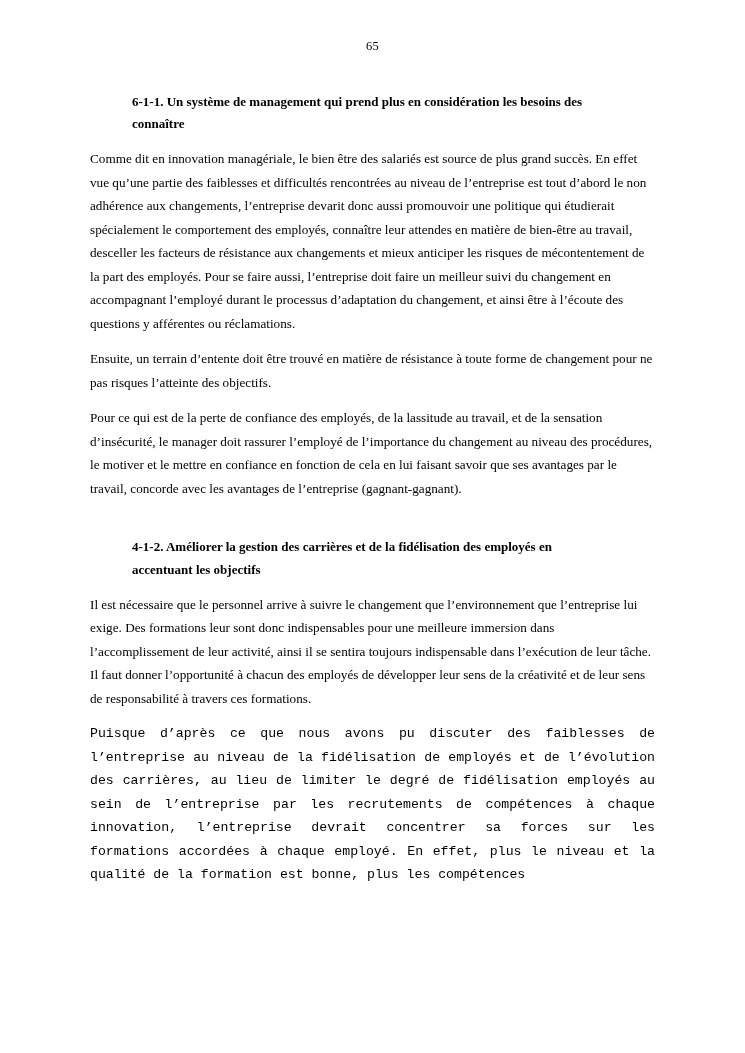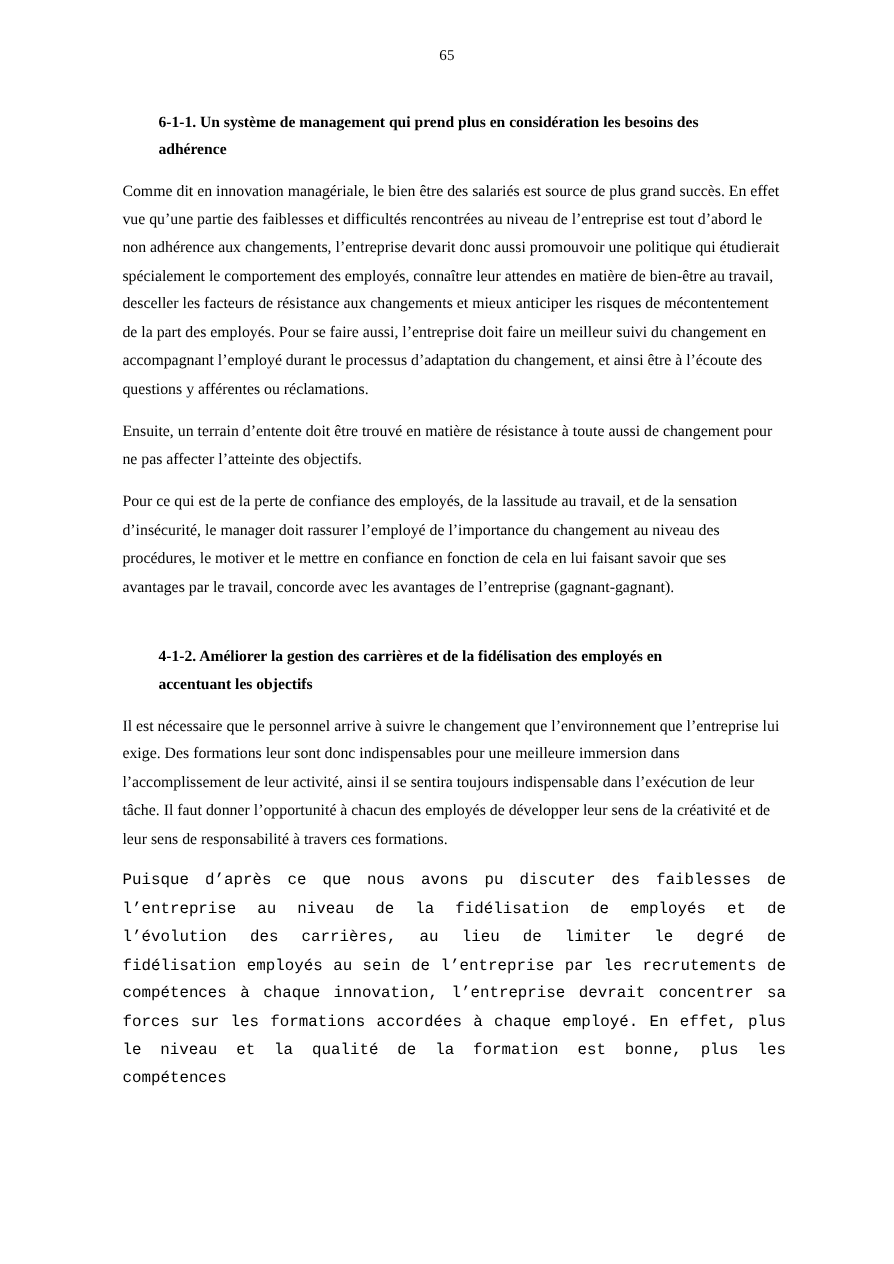--- a/index.html
+++ b/index.html
@@ -36,21 +36,21 @@
     margin: 0 0 12px 0;
     padding-left: 42px;
     text-indent: 0;
   }
   .heading .wrap-indent {
     display: block;
   }
   p.body-text {
     font-size: 13.2px;
     line-height: 1.78;
-    margin: 0 0 12px 12px;
+    margin: 0 0 12px 0;
     text-align: left;
   }
   p.justify {
     text-align: justify;
     font-family: Liberation Mono, monospace;
   }
   .gap-before {
     margin-top: 36px;
   }
   .last-para {
@@ -59,25 +59,25 @@
 </style>
 </head>
 <body>
 
 <div class="page">
 
   <div class="page-number">65</div>
 
   <div class="heading">
     <span>6-1-1. Un système de management qui prend plus en considération les besoins des</span>
-    <span class="wrap-indent">adhérence</span>
+    <span class="wrap-indent">connaître</span>
   </div>
 
   <p class="body-text">Comme dit en innovation managériale, le bien être des salariés est source de plus grand succès. En effet vue qu’une partie des faiblesses et difficultés rencontrées au niveau de l’entreprise est tout d’abord le non adhérence aux changements, l’entreprise devarit donc aussi promouvoir une politique qui étudierait spécialement le comportement des employés, connaître leur attendes en matière de bien-être au travail, desceller les facteurs de résistance aux changements et mieux anticiper les risques de mécontentement de la part des employés. Pour se faire aussi, l’entreprise doit faire un meilleur suivi du changement en accompagnant l’employé durant le processus d’adaptation du changement, et ainsi être à l’écoute des questions y afférentes ou réclamations.</p>
-  <p class="body-text">Ensuite, un terrain d’entente doit être trouvé en matière de résistance à toute aussi de changement pour ne pas affecter l’atteinte des objectifs.</p>
+  <p class="body-text">Ensuite, un terrain d’entente doit être trouvé en matière de résistance à toute forme de changement pour ne pas risques l’atteinte des objectifs.</p>
   <p class="body-text">Pour ce qui est de la perte de confiance des employés, de la lassitude au travail, et de la sensation d’insécurité, le manager doit rassurer l’employé de l’importance du changement au niveau des procédures, le motiver et le mettre en confiance en fonction de cela en lui faisant savoir que ses avantages par le travail, concorde avec les avantages de l’entreprise (gagnant-gagnant).</p>
 
   <div class="heading gap-before">
     <span>4-1-2. Améliorer la gestion des carrières et de la fidélisation des employés en</span>
     <span class="wrap-indent">accentuant les objectifs</span>
   </div>
 
   <p class="body-text">Il est nécessaire que le personnel arrive à suivre le changement que l’environnement que l’entreprise lui exige. Des formations leur sont donc indispensables pour une meilleure immersion dans l’accomplissement de leur activité, ainsi il se sentira toujours indispensable dans l’exécution de leur tâche. Il faut donner l’opportunité à chacun des employés de développer leur sens de la créativité et de leur sens de responsabilité à travers ces formations.</p>
   <p class="body-text justify last-para">Puisque d’après ce que nous avons pu discuter des faiblesses de l’entreprise au niveau de la fidélisation de employés et de l’évolution des carrières, au lieu de limiter le degré de fidélisation employés au sein de l’entreprise par les recrutements de compétences à chaque innovation, l’entreprise devrait concentrer sa forces sur les formations accordées à chaque employé. En effet, plus le niveau et la qualité de la formation est bonne, plus les compétences</p>
 

